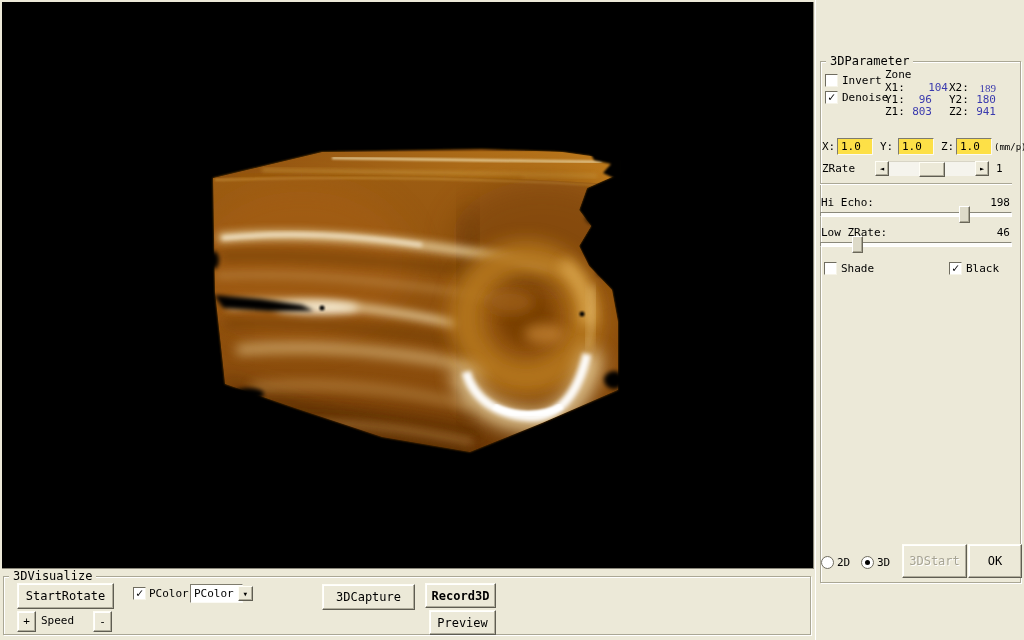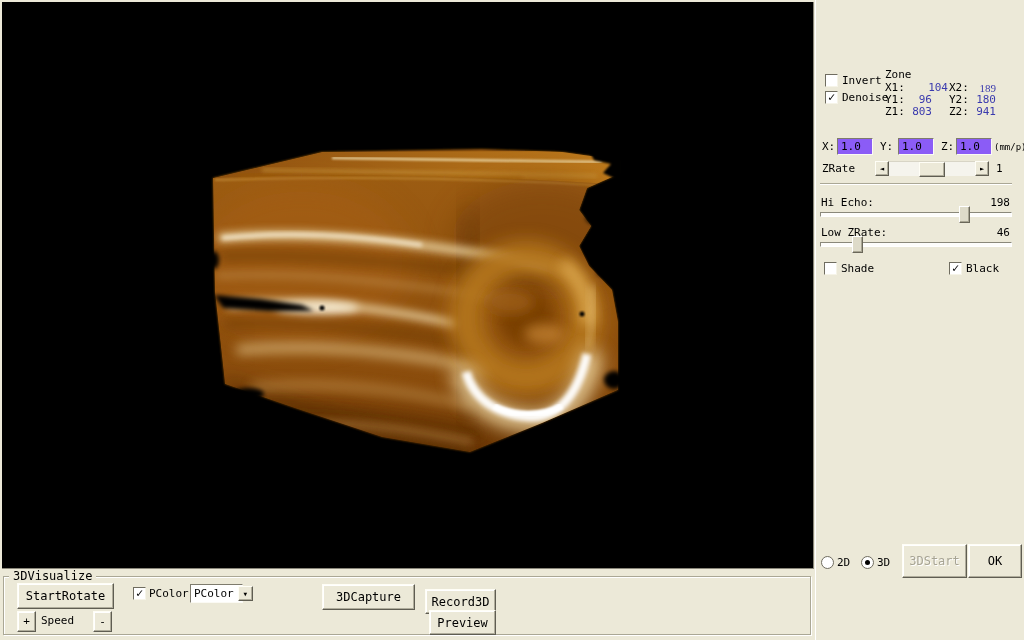--- a/index.html
+++ b/index.html
@@ -37,21 +37,21 @@
     border:1px solid;border-color:#fffef6 #5f5d52 #5f5d52 #fffef6;
     box-shadow:inset -1px -1px 0 #b0ad9c, inset 1px 1px 0 #ffffff;
     display:flex;align-items:center;justify-content:center;
     font-size:12px;cursor:default;white-space:nowrap;
   }
   .btn.small{font-size:11px;}
   .btn.disabled{color:#a7a494;text-shadow:1px 1px 0 #fff;}
 
   
   .input{
-    position:absolute;background:#8b5cf6;color:#000;
+    position:absolute;background:#fde047;color:#000;
     border:1px solid;border-color:#7e7b6d #fbfaf4 #fbfaf4 #7e7b6d;
     font:inherit;padding:0 3px;box-sizing:border-box;
   }
 
   
   .cb{
     position:absolute;width:13px;height:13px;background:#fff;box-sizing:border-box;
     border:1px solid;border-color:#6f6c5f #f6f4e8 #f6f4e8 #6f6c5f;
     display:flex;align-items:center;justify-content:center;
   }
@@ -199,20 +199,23 @@
     <ellipse cx="605" cy="270" rx="10" ry="5" fill="#000" filter="url(#b2)"></ellipse>
     <ellipse cx="612" cy="378" rx="10" ry="9" fill="#000" filter="url(#b2)"></ellipse>
     <ellipse cx="246" cy="392" rx="16" ry="6" fill="#000" filter="url(#b2)"></ellipse>
     <ellipse cx="212" cy="258" rx="5" ry="9" fill="#000" filter="url(#b2)"></ellipse>
     <circle cx="580" cy="312" r="2.5" fill="#000" filter="url(#b1)"></circle>
   </svg>
 </div>
 
 <div class="abs" id="right-panel" style="left:815px;top:0;width:209px;height:640px;border-left:1px solid #fff;">
 
+  <div class="groupbox" style="left:4px;top:61px;width:199px;height:520px;">
+    <span class="legend">3DParameter</span>
+  </div>
 
   <span class="cb" style="left:9px;top:74px;">
     
   </span>
   <span class="lbl" style="left:26px;top:75px;">Invert</span>
 
   <span class="cb checked" style="left:9px;top:91px;">
     <span class="check">✓</span>
   </span>
   <span class="lbl" style="left:26px;top:92px;">Denoise</span>
@@ -299,15 +302,15 @@
     <span class="check">✓</span>
   </span>
   <span class="lbl" style="left:149px;top:18px;">PColor</span>
 
   <div class="combo" style="left:190px;top:14px;width:53px;height:19px;">
     <span class="combo-text">PColor</span>
     <span class="combo-btn">▼</span>
   </div>
 
   <div class="btn" style="left:322px;top:14px;width:91px;height:24px;">3DCapture</div>
-  <div class="btn" style="left:425px;top:19px;width:69px;height:23px;">Record3D</div>
+  <div class="btn" style="left:425px;top:13px;width:69px;height:23px;font-weight:bold;">Record3D</div>
   <div class="btn" style="left:429px;top:40px;width:65px;height:23px;">Preview</div>
 </div>
 
 </body></html>

